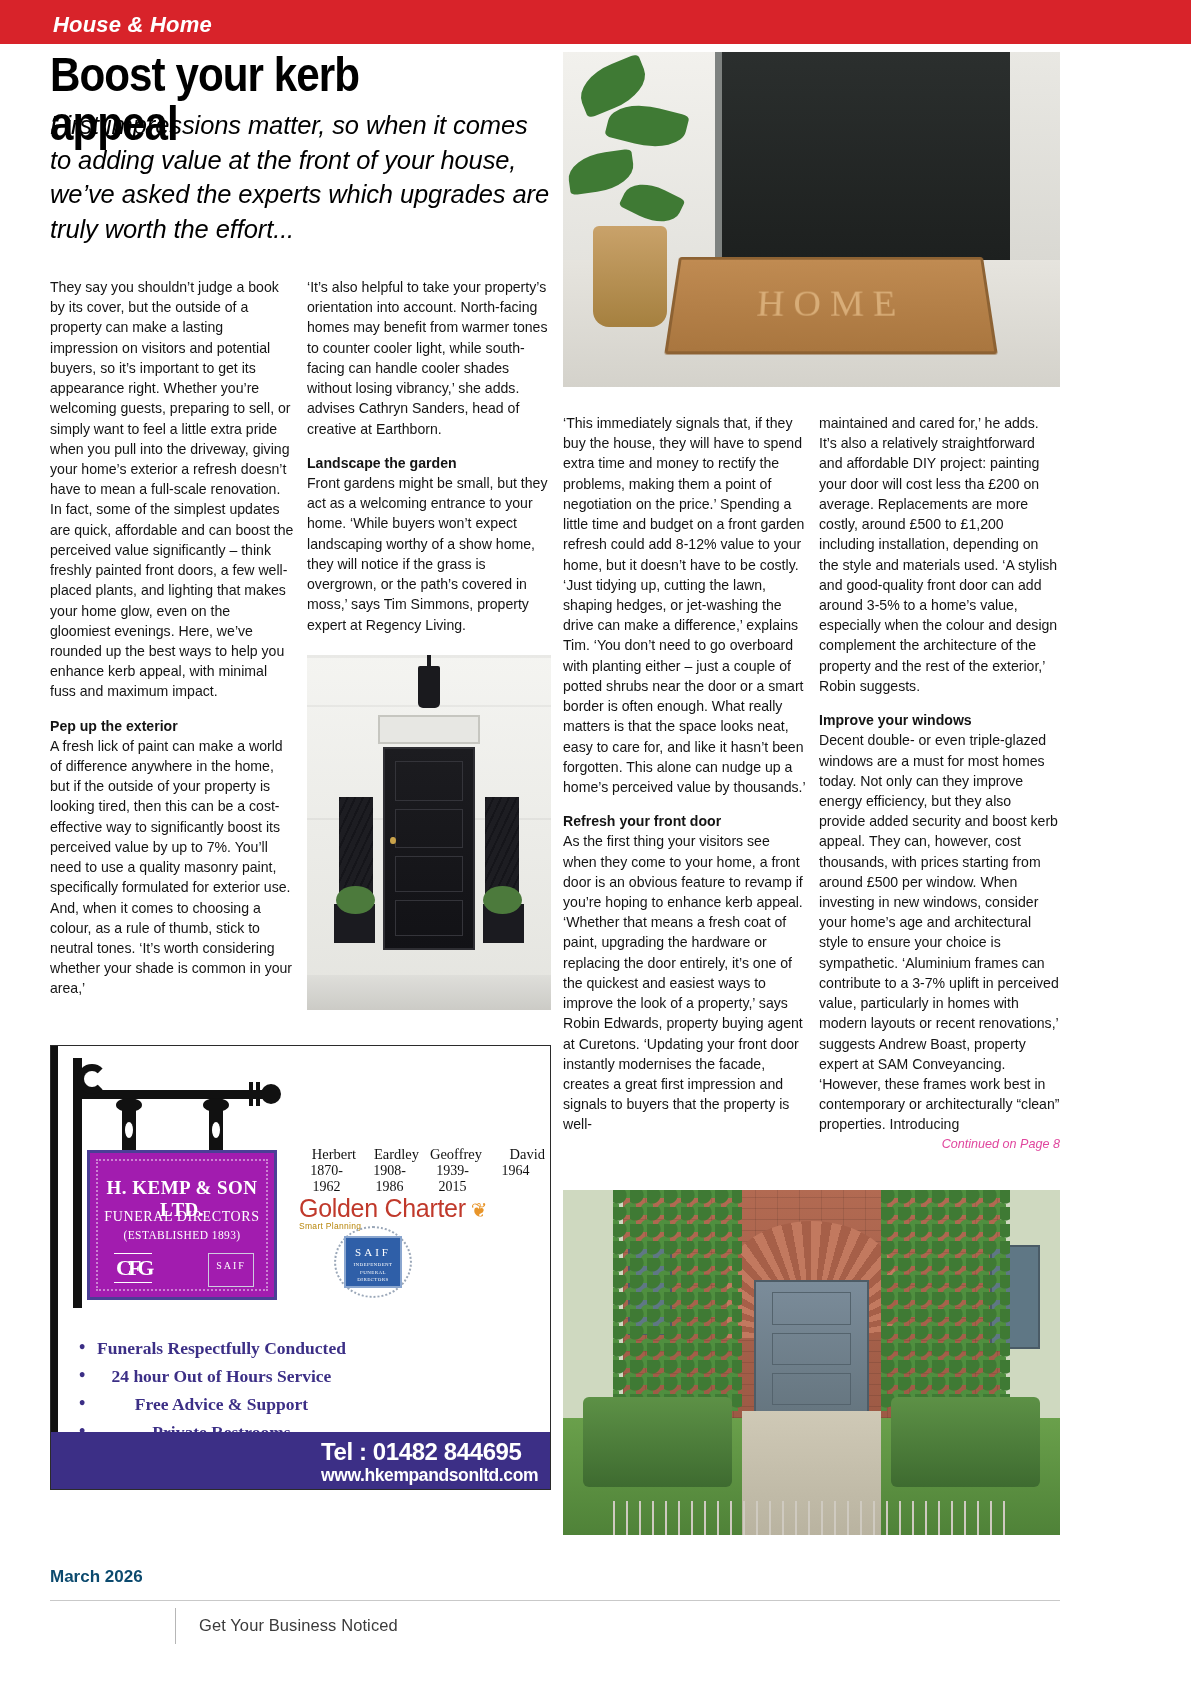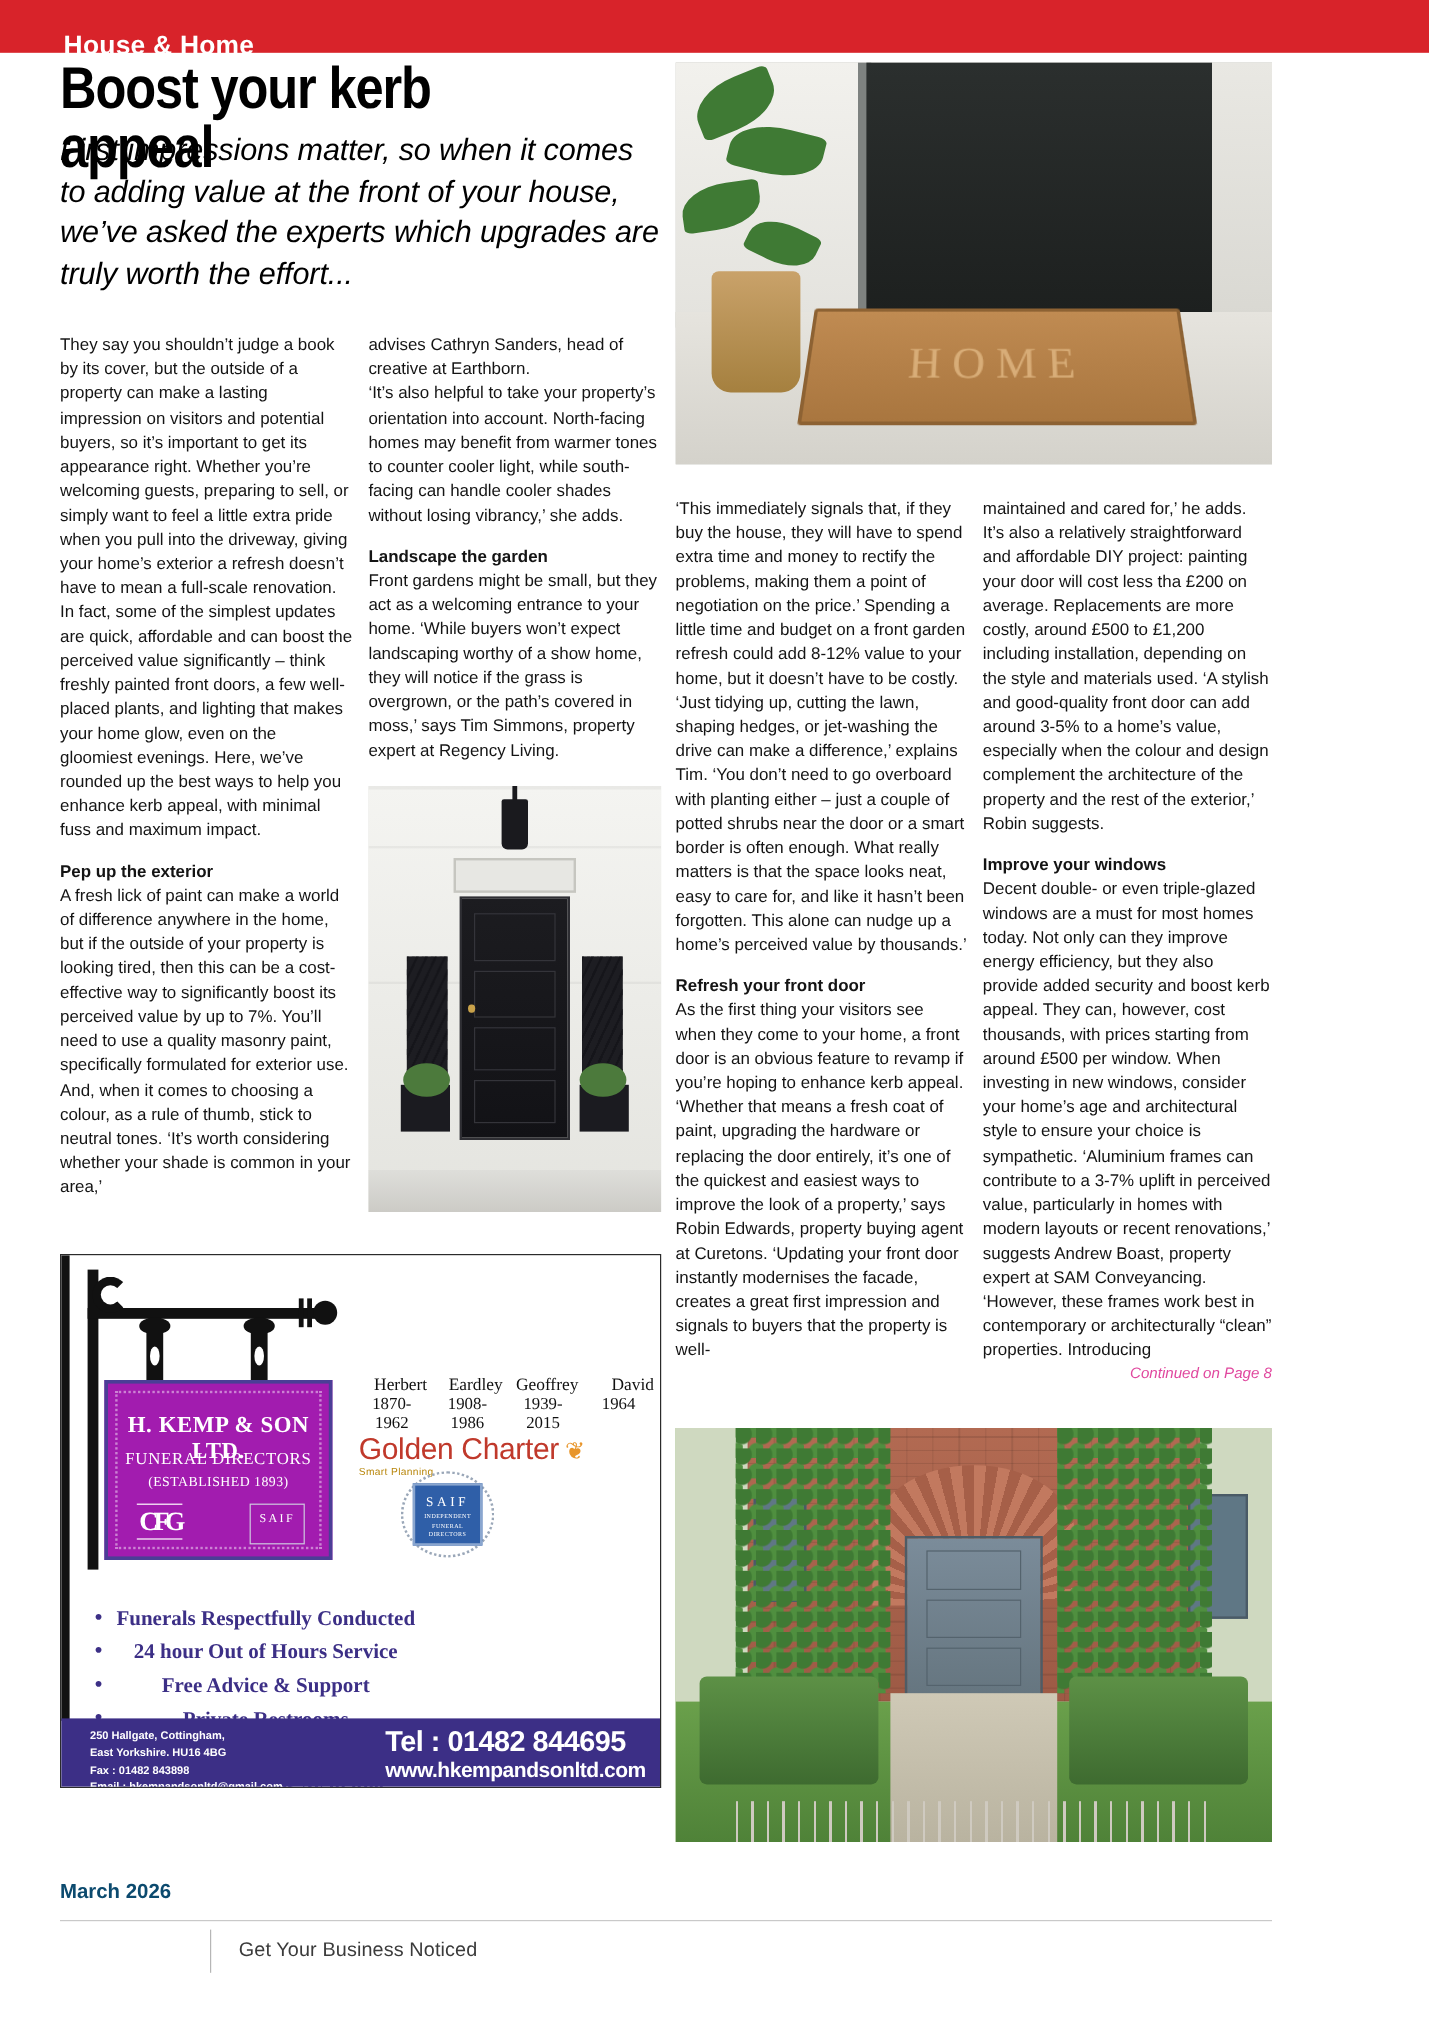--- a/index.html
+++ b/index.html
@@ -11,23 +11,24 @@
     overflow: hidden;
   }
   .page { position: relative; width: 1191px; height: 1684px; background: #fff; }
 
   
   .banner {
     position: absolute; left: 0; top: 0; width: 1191px; height: 44px;
     background: #d8232a;
   }
   .banner-label {
-    position: absolute; left: 53px; top: 25px;
+    position: absolute; left: 53px; top: 12px;
     color: #ffffff; font-size: 22px; font-weight: bold;
     letter-spacing: .2px;
+    font-style: italic;
   }
 
   
   .headline {
     position: absolute; left: 50px; top: 50px; width: 500px;
     font-family: "Liberation Sans Narrow","Liberation Sans", sans-serif;
     font-size: 49px; font-weight: bold; line-height: 1.0;
     letter-spacing: -1.1px;
     transform: scaleX(.86); transform-origin: left top;
     color: #000;
@@ -322,22 +323,22 @@
   </div>
 
   <div class="col" id="col1">
     <p>They say you shouldn’t judge a book by its cover, but the outside of a property can make a lasting impression on visitors and potential buyers, so it’s important to get its appearance right. Whether you’re welcoming guests, preparing to sell, or simply want to feel a little extra pride when you pull into the driveway, giving your home’s exterior a refresh doesn’t have to mean a full-scale renovation. In fact, some of the simplest updates are quick, affordable and can boost the perceived value significantly – think freshly painted front doors, a few well-placed plants, and lighting that makes your home glow, even on the gloomiest evenings. Here, we’ve rounded up the best ways to help you enhance kerb appeal, with minimal fuss and maximum impact.</p>
     <div class="gap"></div>
     <p class="subhead">Pep up the exterior</p>
     <p>A fresh lick of paint can make a world of difference anywhere in the home, but if the outside of your property is looking tired, then this can be a cost-effective way to significantly boost its perceived value by up to 7%. You’ll need to use a quality masonry paint, specifically formulated for exterior use. And, when it comes to choosing a colour, as a rule of thumb, stick to neutral tones. ‘It’s worth considering whether your shade is common in your area,’</p>
   </div>
 
   <div class="col" id="col2">
+    <p>‘It’s also helpful to take your property’s orientation into account. North-facing homes may benefit from warmer tones to counter cooler light, while south-facing can handle cooler shades without losing vibrancy,’ she adds.</p>
     <p>advises Cathryn Sanders, head of creative at Earthborn.</p>
-    <p>‘It’s also helpful to take your property’s orientation into account. North-facing homes may benefit from warmer tones to counter cooler light, while south-facing can handle cooler shades without losing vibrancy,’ she adds.</p>
     <div class="gap"></div>
     <p class="subhead">Landscape the garden</p>
     <p>Front gardens might be small, but they act as a welcoming entrance to your home. ‘While buyers won’t expect landscaping worthy of a show home, they will notice if the grass is overgrown, or the path’s covered in moss,’ says Tim Simmons, property expert at Regency Living.</p>
   </div>
 
   <div class="photo" id="photo-porch">
     <div class="pp-wall"></div>
     <div class="pp-panel" style="left:0; top:0; width:100%; height:3px;"></div>
     <div class="pp-panel" style="left:0; top:14%; width:100%; height:2px;"></div>
     <div class="pp-panel" style="left:0; top:46%; width:100%; height:2px;"></div>
@@ -435,26 +436,20 @@
       <li>Funerals Respectfully Conducted</li>
       <li>24 hour Out of Hours Service</li>
       <li>Free Advice &amp; Support</li>
       <li>Private Restrooms</li>
       <li>Prepaid Funeral Plans Available</li>
       <li>Finance Options Available</li>
     </ul>
 
 
     <div class="ad-footer">
-      <div class="af-left">
-        <div>250 Hallgate, Cottingham,</div>
-        <div>East Yorkshire. HU16 4BG</div>
-        <div>Fax : 01482 843898</div>
-        <div>Email : hkempandsonltd@gmail.com</div>
-      </div>
       <div class="af-tel">Tel : 01482 844695</div>
       <div class="af-web">www.hkempandsonltd.com</div>
     </div>
   </div>
 
   <div class="photo" id="photo-arch">
     <div class="pa-sky"></div>
     <div class="pa-brick"></div>
     <div class="pa-archring"></div>
     <div class="pa-window" style="left:13%; top:16%; width:9%; height:26%;"></div>

